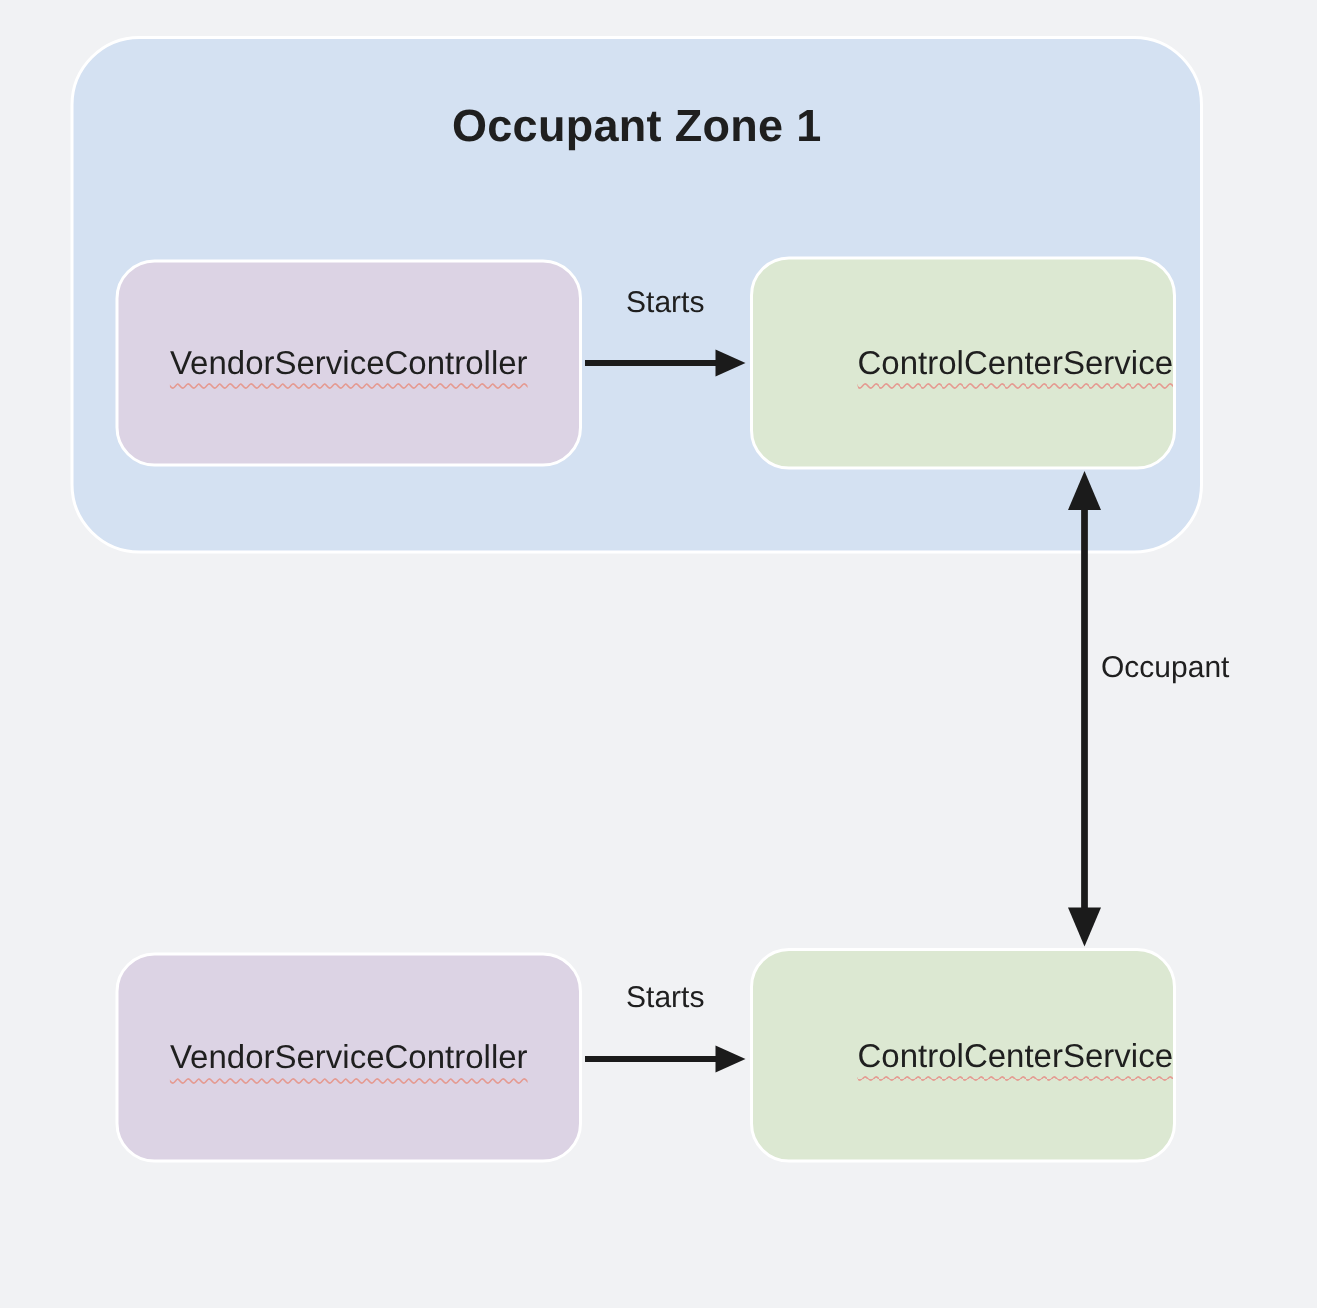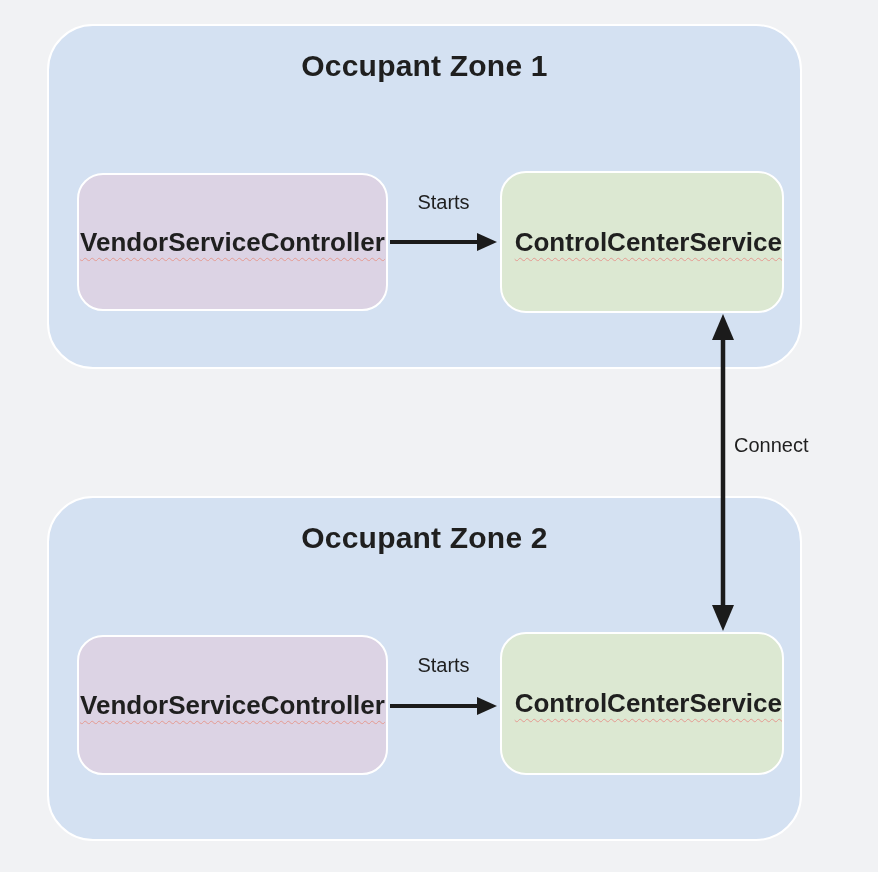--- a/index.html
+++ b/index.html
@@ -23,21 +23,21 @@
     height: 345px;
     background: var(--zone-fill, #d4e1f2);
     border: 2px solid var(--zone-border, #ffffff);
     border-radius: 46px;
     box-sizing: border-box;
   }
   .zone-1 { top: 24px; }
   .zone-2 { top: 496px; }
   .zone-title {
     margin: 0;
-    padding-top: 23px;
+    padding-top: 42px;
     text-align: center;
     font-size: 30px;
     font-weight: 700;
     letter-spacing: 0.2px;
     color: var(--text, #1f1f1f);
   }
   .node {
     position: absolute;
     display: flex;
     align-items: center;
@@ -46,29 +46,28 @@
     border-radius: 26px;
     box-sizing: border-box;
   }
   .node-vendor { background: var(--vendor-fill, #dcd3e4); }
   .node-control { background: var(--control-fill, #dce8d2); justify-content: flex-end; }
   .node-vendor-1 { left: 77px;  top: 173px; width: 311px; height: 138px; }
   .node-control-1 { left: 500px; top: 171px; width: 284px; height: 142px; }
   .node-vendor-2 { left: 77px;  top: 635px; width: 311px; height: 140px; }
   .node-control-2 { left: 500px; top: 632px; width: 284px; height: 143px; }
   .node-label {
-    font-size: 26px;
+    font-size: 22px;
     white-space: nowrap;
     color: var(--text, #1f1f1f);
     text-decoration-line: underline;
     text-decoration-style: wavy;
     text-decoration-color: var(--squiggle, #e59a91);
     text-decoration-thickness: 1px;
     text-underline-offset: 6px;
-    font-weight: bold;
   }
   .edge-label {
     position: absolute;
     font-size: 20px;
     color: var(--text, #1f1f1f);
     white-space: nowrap;
   }
   .edge-label-starts-1 { left: 390px; top: 191px; width: 107px; text-align: center; }
   .edge-label-starts-2 { left: 390px; top: 654px; width: 107px; text-align: center; }
   .edge-label-connect  { left: 734px; top: 434px; }
@@ -92,32 +91,29 @@
     <h2 class="zone-title">Occupant Zone 1</h2>
   </section>
   <div class="node node-vendor node-vendor-1">
     <span class="node-label">VendorServiceController</span>
   </div>
   <div class="node node-control node-control-1">
     <span class="node-label">ControlCenterService</span>
   </div>
   <span class="edge-label edge-label-starts-1">Starts</span>
 
-  <section class="zone zone-2">
-    <h2 class="zone-title">Occupant Zone 2</h2>
-  </section>
   <div class="node node-vendor node-vendor-2">
     <span class="node-label">VendorServiceController</span>
   </div>
   <div class="node node-control node-control-2">
     <span class="node-label">ControlCenterService</span>
   </div>
   <span class="edge-label edge-label-starts-2">Starts</span>
 
-  <span class="edge-label edge-label-connect">Connect</span>
+  <span class="edge-label edge-label-connect">Occupant</span>
 
   <svg class="arrows" viewBox="0 0 878 872" xmlns="http://www.w3.org/2000/svg">
     <g>
       <line x1="390" y1="242" x2="480" y2="242" stroke-width="4"></line>
       <polygon points="497,242 477,233 477,251"></polygon>
     </g>
     <g>
       <line x1="390" y1="706" x2="480" y2="706" stroke-width="4"></line>
       <polygon points="497,706 477,697 477,715"></polygon>
     </g>

